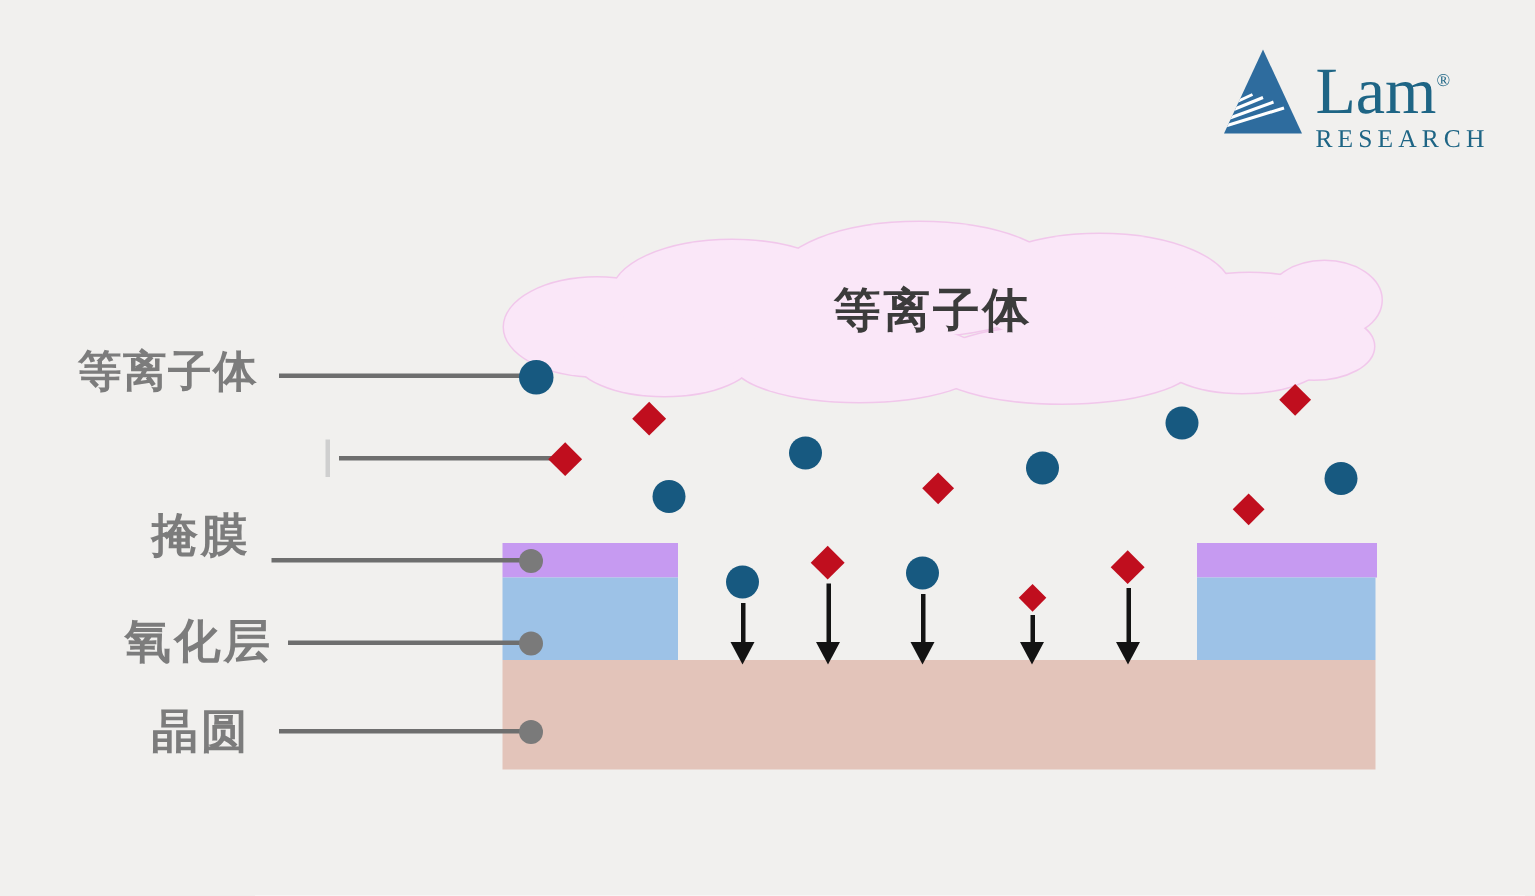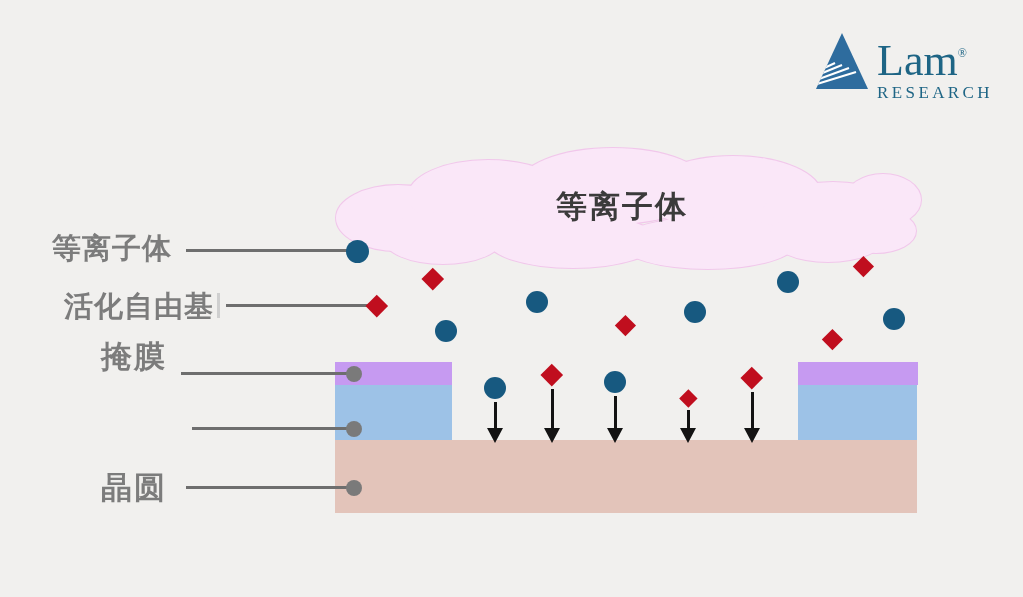--- a/index.html
+++ b/index.html
@@ -119,28 +119,28 @@
 
   <div class="layer wafer"></div>
   <div class="layer mask-left"></div>
   <div class="layer mask-right"></div>
   <div class="layer oxide-left"></div>
   <div class="layer oxide-right"></div>
 
   <div class="lbl lbl-sm lbl-plasma-particle">等离子体</div>
   <div class="leader leader-1"></div>
 
-  <div class="lbl lbl-sm lbl-radical">活化自由基</div>
   <div class="tick"></div>
   <div class="leader leader-2"></div>
 
   <div class="lbl lbl-lg lbl-mask">掩膜</div>
   <div class="leader leader-3"></div>
   <div class="anchor-dot dot-mask"></div>
 
+  <div class="lbl lbl-lg lbl-oxide">氧化层</div>
   <div class="leader leader-4"></div>
   <div class="anchor-dot dot-oxide"></div>
 
   <div class="lbl lbl-lg lbl-wafer">晶圆</div>
   <div class="leader leader-5"></div>
   <div class="anchor-dot dot-wafer"></div>
 
   <div id="particle-layer">
       <div class="particle ion" style="height: 23px; width: 23px; left: 345.5px; top: 239.5px;"></div>
       <div class="particle radical" style="height: 15.554px; width: 15.554px; left: 369.223px; top: 298.223px;"></div>

